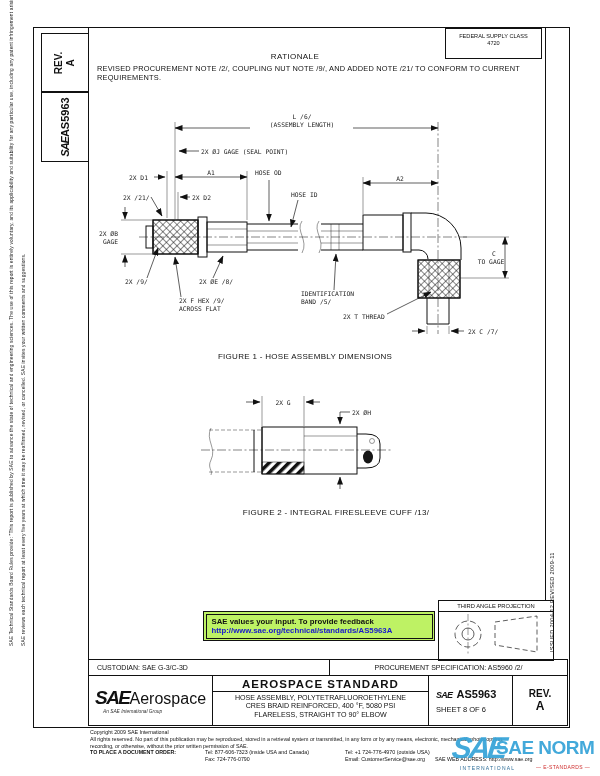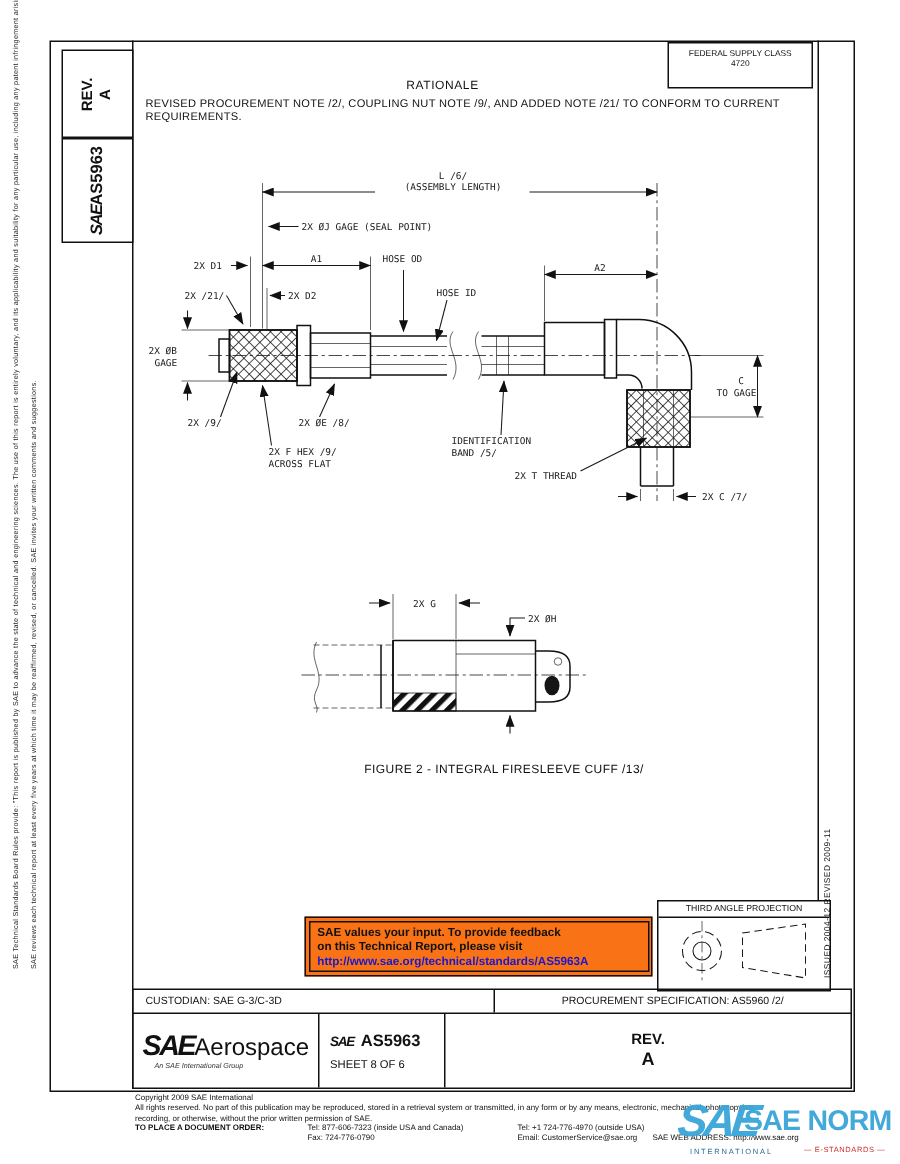--- a/index.html
+++ b/index.html
@@ -14,21 +14,21 @@
   .rot-center{transform:rotate(-90deg);text-align:center;white-space:nowrap;}
   .fsc{border:1px solid #111;text-align:center;font-size:5.6px;line-height:7px;padding-top:4px;}
   .rationale-h{font-size:8px;letter-spacing:.4px;text-align:center;}
   .rationale-b{font-size:7.4px;line-height:9px;letter-spacing:.2px;}
   .caption{font-size:8px;letter-spacing:.3px;text-align:center;}
   svg text{font-family:"DejaVu Sans Mono",monospace;font-size:6.3px;fill:#1a1a1a;}
   .dim{stroke:#1a1a1a;stroke-width:.7;fill:none;}
   .thin{stroke:#1a1a1a;stroke-width:.45;fill:none;}
   .part{stroke:#111;stroke-width:1;fill:none;}
   .cl{stroke:#333;stroke-width:.6;fill:none;stroke-dasharray:9 2.5 2 2.5;}
-  .fb-outer{border:1px solid #111;padding:1.5px;background:#f97316;}
+  .fb-outer{border:1px solid #111;padding:1.5px;background:#bef264;}
   .fb-inner{border:1.5px solid #111;padding:2px 5px;font-size:7.8px;font-weight:bold;line-height:9.6px;}
   .fb-link{color:#1818cf;}
   .proj{border:1.5px solid #111;background:#fff;}
   .proj-title{border-bottom:1px solid #111;font-size:5.8px;text-align:center;padding:2px 0;}
   .tb-row1{border:1px solid #111;display:flex;font-size:7px;}
   .tb-row1 .cell{display:flex;align-items:center;}
   .tb-row2{border:1px solid #111;border-top:none;display:flex;}
   .tb-cell{border-right:1px solid #111;box-sizing:border-box;}
   .brand-sae{font-weight:900;font-style:italic;font-size:19px;letter-spacing:-1.5px;}
   .brand-name{font-size:16px;letter-spacing:0;text-align:center;}
@@ -196,20 +196,21 @@
       <text x="84" y="203">ACROSS FLAT</text>
       <text x="206" y="188">IDENTIFICATION</text>
       <text x="206" y="196">BAND /5/</text>
       <text x="399" y="148" text-anchor="middle">C</text>
       <text x="396" y="156" text-anchor="middle">TO GAGE</text>
       <text x="248" y="211">2X T THREAD</text>
       <text x="373" y="225.5">2X C /7/</text>
     </g>
   </svg>
 
+  <div class="abs caption" style="left:90px;top:352px;width:430px;">FIGURE 1 - HOSE ASSEMBLY DIMENSIONS</div>
 
   <svg class="abs" style="left:195px;top:386px;" width="270" height="118" viewBox="0 0 270 118">
     <g>
       <line class="cl" x1="6" y1="64" x2="196" y2="64"></line>
     </g>
     <g class="part">
       <line class="thin" x1="14" y1="44" x2="67" y2="44" stroke-dasharray="4 2"></line>
       <line class="thin" x1="14" y1="86" x2="67" y2="86" stroke-dasharray="4 2"></line>
       <path class="thin" d="M16,42 C10,54 22,62 16,74 C12,82 18,84 16,89"></path>
       <line x1="59" y1="44" x2="59" y2="86"></line>
@@ -234,21 +235,20 @@
       <text x="88" y="18.5" text-anchor="middle">2X G</text>
       <text x="157" y="28.5">2X ØH</text>
     </g>
   </svg>
 
   <div class="abs caption" style="left:90px;top:508px;width:436px;margin-left:28px;">FIGURE 2 - INTEGRAL FIRESLEEVE CUFF /13/</div>
 
   <div class="abs fb-outer" style="left:203px;top:611px;width:227px;">
     <div class="fb-inner">
       <div>SAE values your input. To provide feedback</div>
-      <div>on this Technical Report, please visit</div>
       <div class="fb-link">http://www.sae.org/technical/standards/AS5963A</div>
     </div>
   </div>
 
   <div class="abs proj" style="left:438px;top:600px;width:114px;height:59px;">
     <div class="proj-title">THIRD ANGLE PROJECTION</div>
     <svg width="112" height="43" viewBox="0 0 112 43">
       <line class="thin" x1="29" y1="2" x2="29" y2="42" stroke-dasharray="7 2.5 2 2.5"></line>
       <circle class="dim" cx="29" cy="22" r="13" stroke-dasharray="6 3"></circle>
       <circle class="dim" cx="29" cy="22" r="6"></circle>
@@ -262,20 +262,28 @@
     <div class="cell" style="width:232px;border-right:1px solid #111;padding-left:8px;">CUSTODIAN: SAE G-3/C-3D</div>
     <div class="cell" style="flex:1;justify-content:center;">PROCUREMENT SPECIFICATION: AS5960 /2/</div>
   </div>
 
   <div class="abs tb-row2" style="left:88px;top:676px;width:480px;height:50px;box-sizing:border-box;">
     <div class="tb-cell" style="width:124px;display:flex;flex-direction:column;align-items:center;justify-content:center;">
       <div>
         <span class="brand-sae">SAE</span><span class="brand-name">Aerospace</span>
       </div>
       <div class="brand-tag" style="align-self:flex-start;padding-left:14px;">An SAE International Group</div>
+    </div>
+    <div class="tb-cell" style="width:216px;">
+      <div class="as-head">AEROSPACE STANDARD</div>
+      <div class="as-title">
+        <div>HOSE ASSEMBLY, POLYTETRAFLUOROETHYLENE</div>
+        <div>CRES BRAID REINFORCED, 400 °F, 5080 PSI</div>
+        <div>FLARELESS, STRAIGHT TO 90° ELBOW</div>
+      </div>
     </div>
     <div class="tb-cell" style="width:84px;padding:8px 0 0 7px;">
       <div>
         <span class="doc-sae">SAE</span>
         <span class="doc-num">AS5963</span>
       </div>
       <div class="doc-sheet">SHEET 8 OF 6</div>
     </div>
     <div class="tb-cell rev-cell" style="flex:1;">
       <div style="font-size:10px;">REV.</div>

